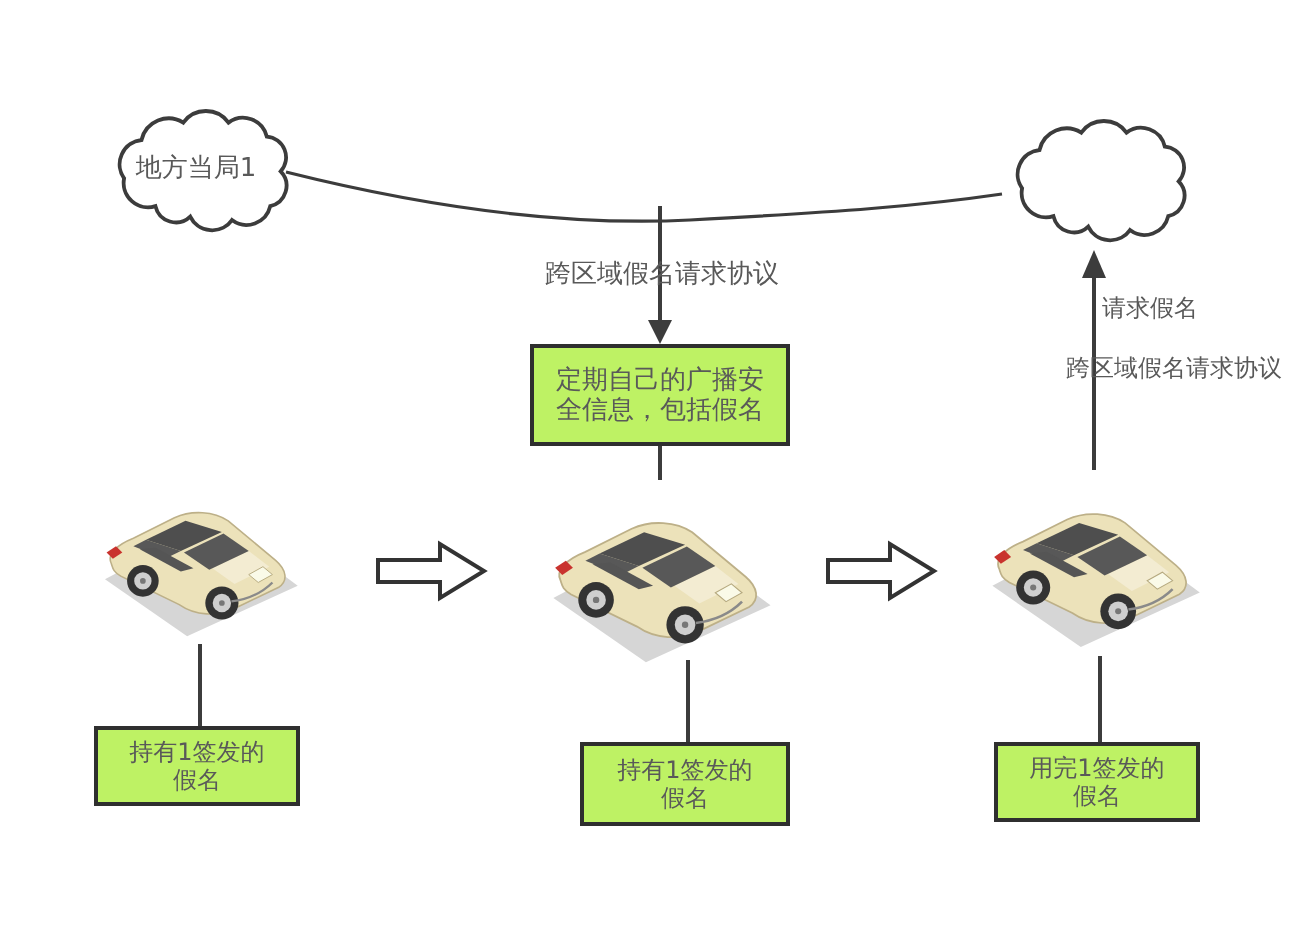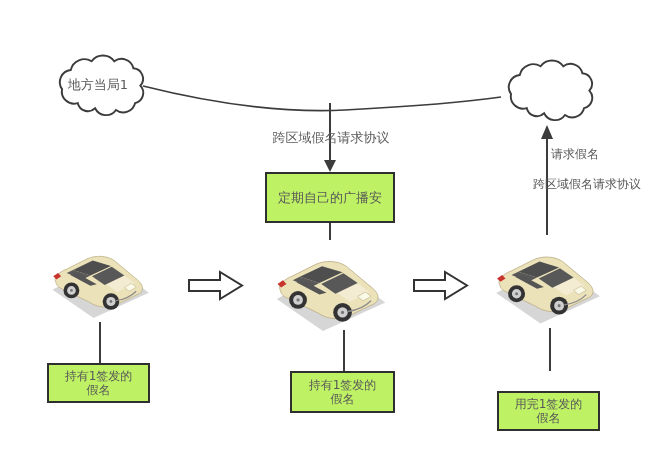--- a/index.html
+++ b/index.html
@@ -91,28 +91,29 @@
   </svg>
 
   <div class="lbl ctr f13" style="left:52px;top:77px;width:92px;">地方当局1</div>
 
   <div class="lbl ctr f13" style="left:253px;top:130px;width:156px;">跨区域假名请求协议</div>
   <div class="lbl f12" style="left:551px;top:147px;width:60px;">请求假名</div>
   <div class="lbl ctr f12" style="left:481px;top:177px;width:124px;margin-left:44px;">跨区域假名请求协议</div>
 
   <div class="dbox f13" style="left:265px;top:172px;width:130px;height:51px;">
     <span>定期自己的广播安</span>
+    <span>全信息，包括假名</span>
   </div>
 
   <div class="dbox f12" style="left:47px;top:363px;width:103px;height:40px;">
     <span>持有1签发的</span>
     <span>假名</span>
   </div>
   <div class="dbox f12" style="left:290px;top:371px;width:105px;height:42px;">
     <span>持有1签发的</span>
     <span>假名</span>
   </div>
-  <div class="dbox f12" style="left:497px;top:371px;width:103px;height:40px;margin-top:20px;">
+  <div class="dbox f12" style="left:497px;top:371px;width:103px;height:40px;">
     <span>用完1签发的</span>
     <span>假名</span>
   </div>
 
 </div>
 
 </body></html>

